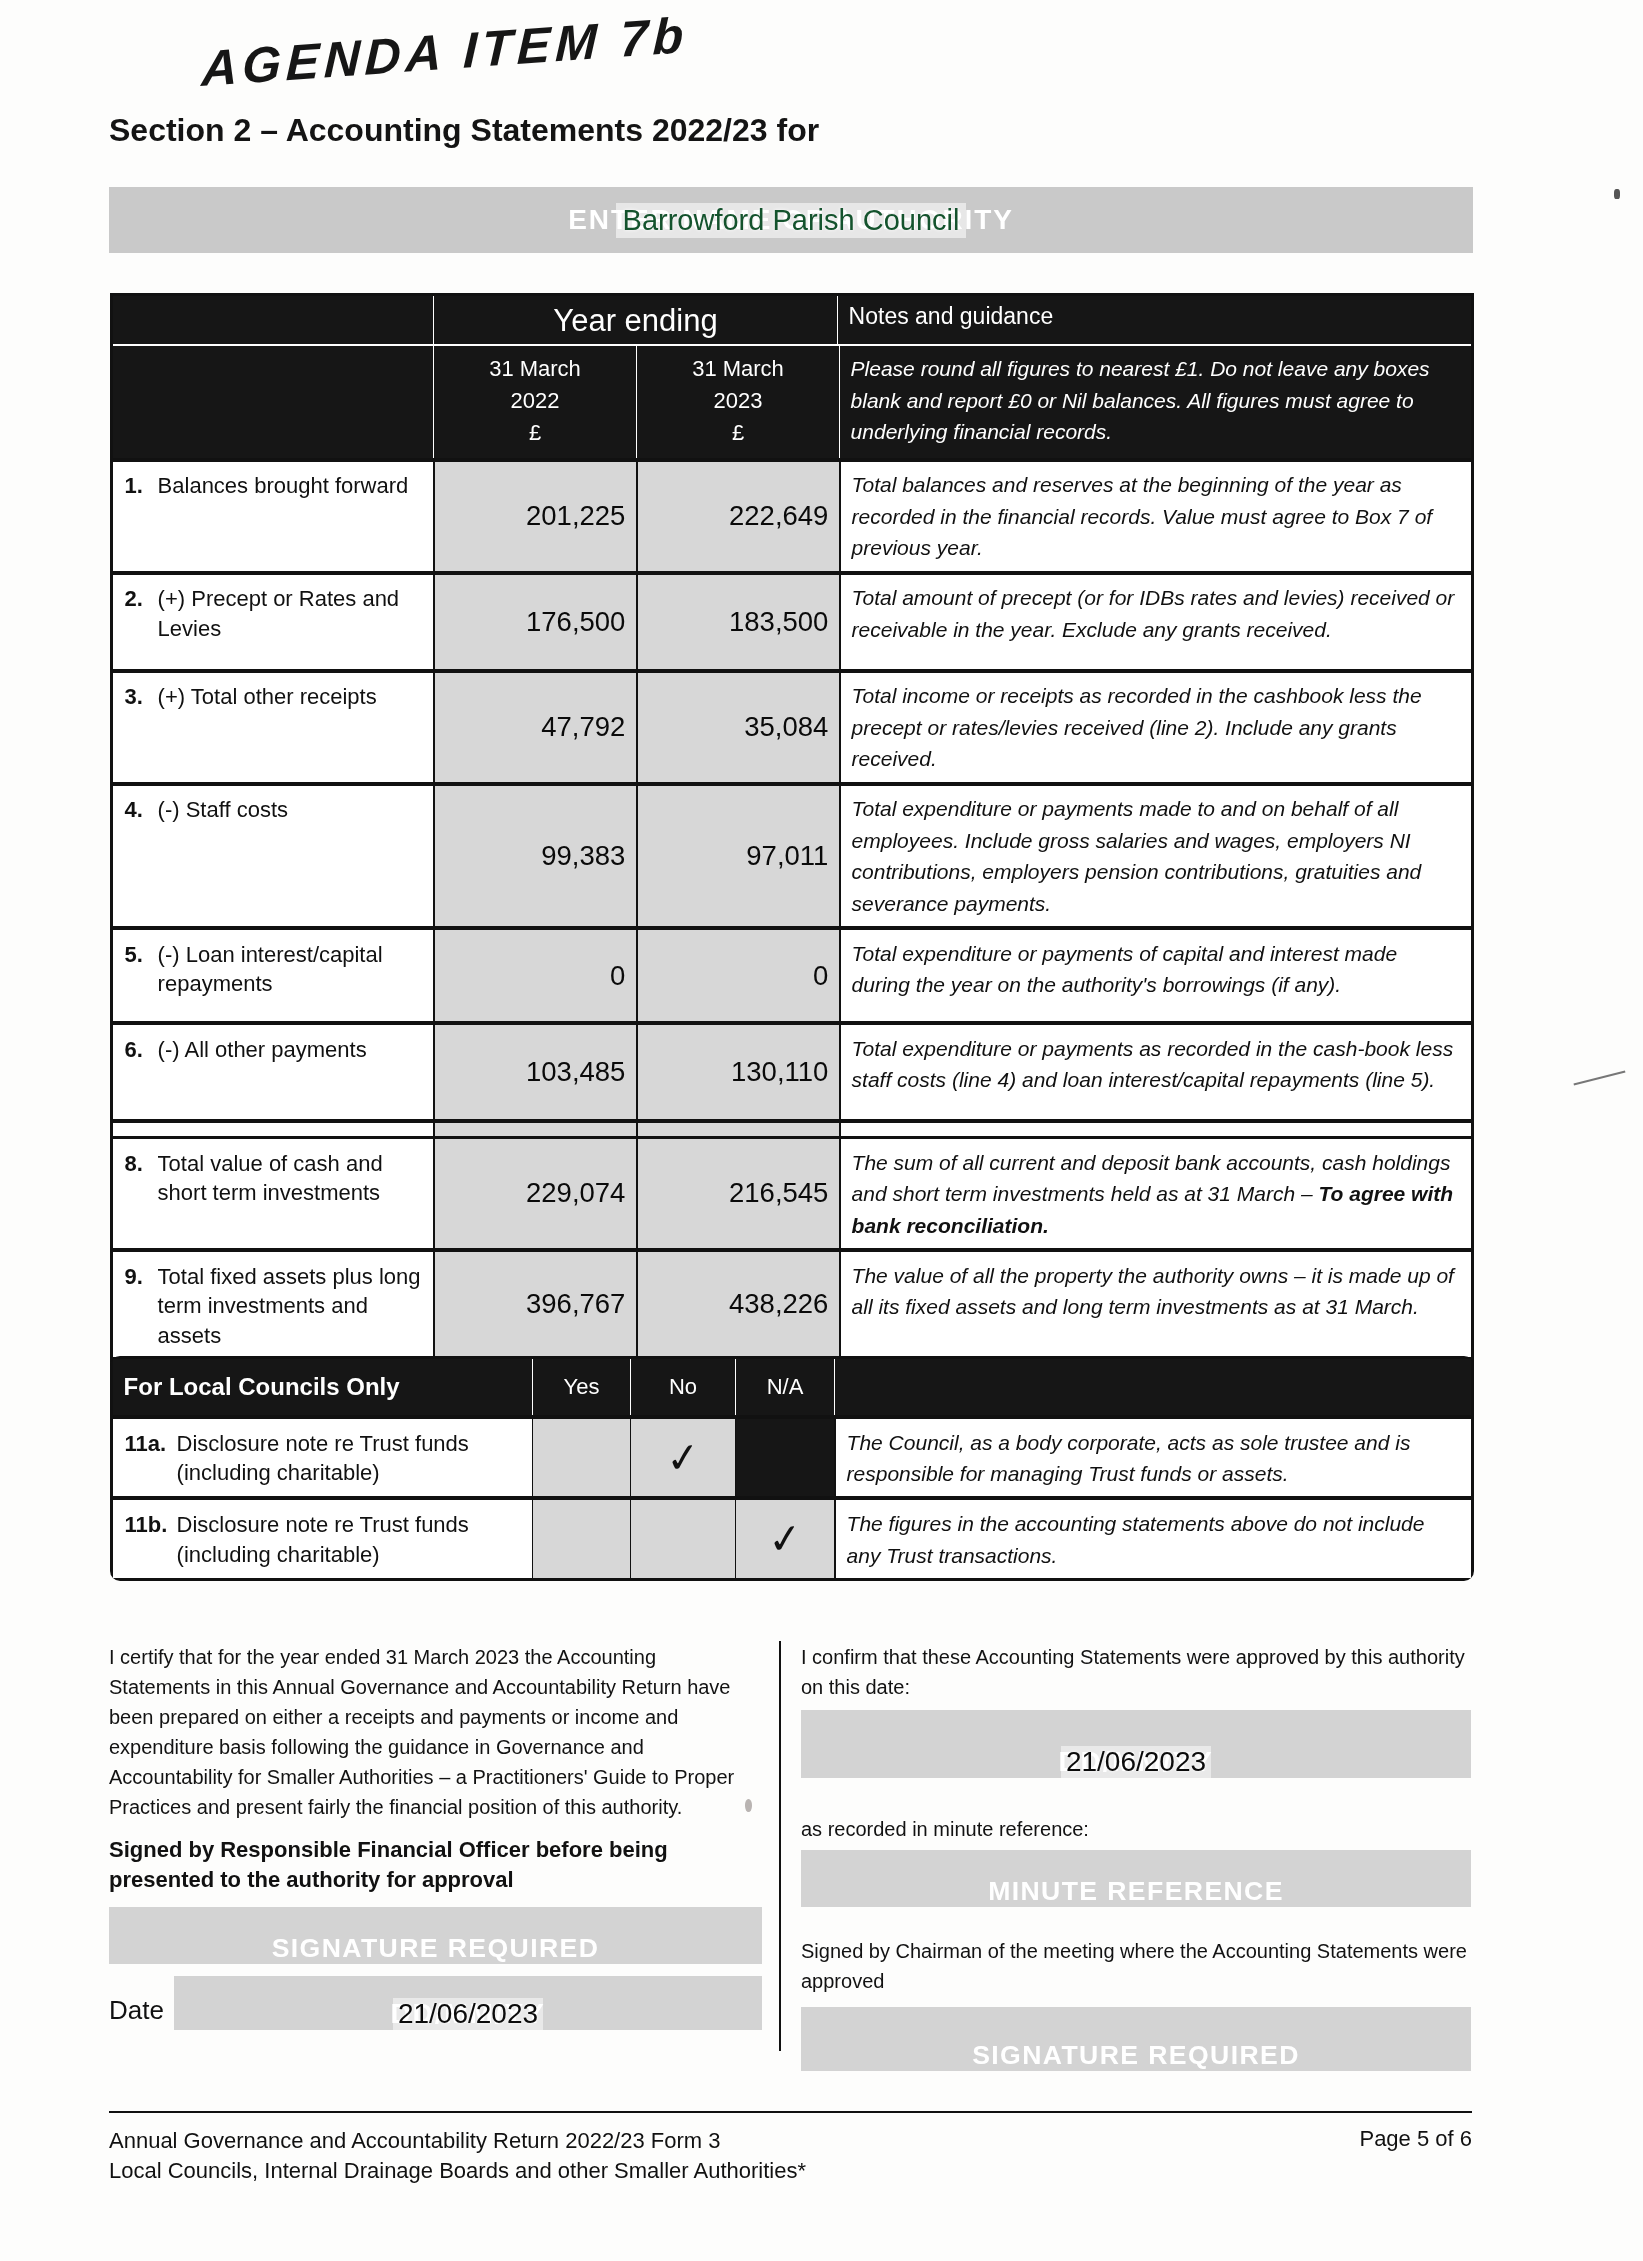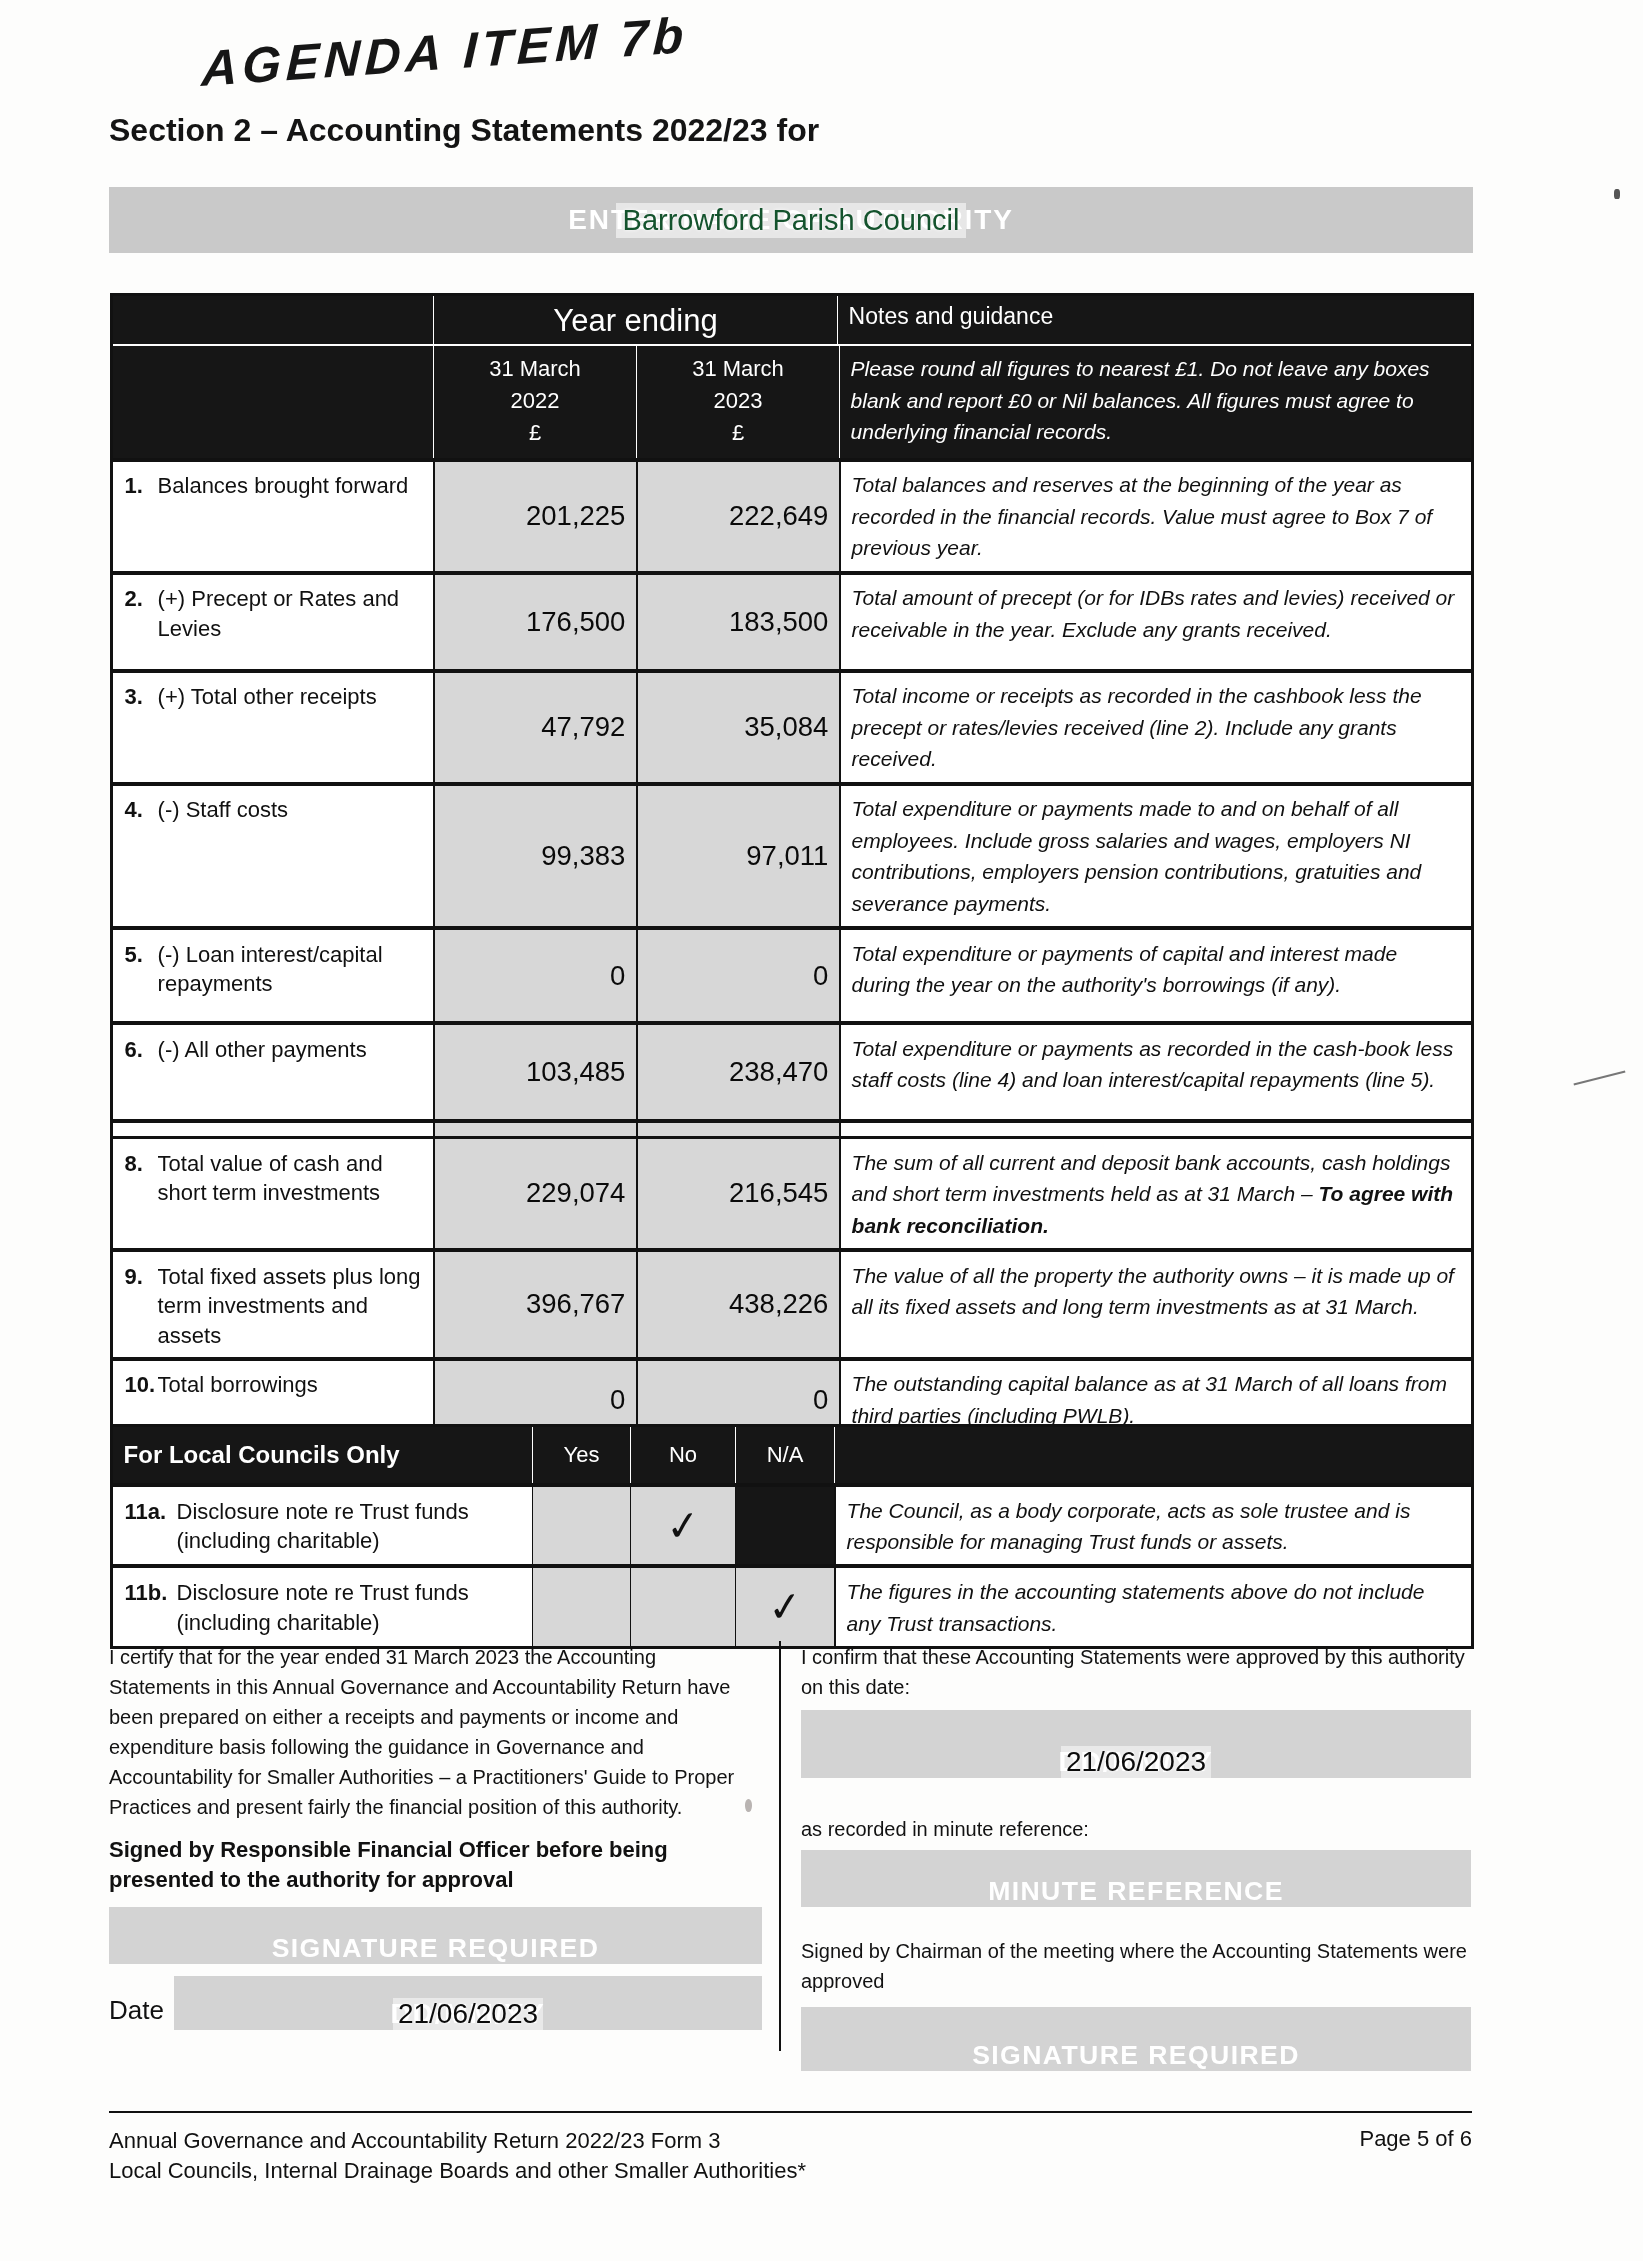--- a/index.html
+++ b/index.html
@@ -157,21 +157,21 @@
       <div class="valcell">0</div>
       <div class="valcell">0</div>
       <div class="notecell"><span>Total expenditure or payments of capital and interest made during the year on the authority's borrowings (if any).</span><span class="notebold"></span></div>
     </div>
     <div class="row" style="min-height:94px;">
       <div class="lblcell">
           <span class="lblnum">6.</span>
           <span class="lbltxt">(-) All other payments</span>
         </div>
       <div class="valcell">103,485</div>
-      <div class="valcell">238,470</div>
+      <div class="valcell">130,110</div>
       <div class="notecell"><span>Total expenditure or payments as recorded in the cash-book less staff costs (line 4) and loan interest/capital repayments (line 5).</span><span class="notebold"></span></div>
     </div>
     <div class="row" style="min-height:87px;">
       <div class="lblcell">
           <span class="lblnum">7.</span>
           <span class="lbltxt">(=) Balances carried forward</span>
         </div>
       <div class="valcell">222,649</div>
       <div class="valcell">214,112</div>
       <div class="notecell"><span>Total balances and reserves at the end of the year. Must equal (1+2+3) - (4+5+6).</span><span class="notebold"></span></div>
@@ -201,21 +201,21 @@
       <div class="lblcell">
           <span class="lblnum">10.</span>
           <span class="lbltxt">Total borrowings</span>
         </div>
       <div class="valcell">0</div>
       <div class="valcell">0</div>
       <div class="notecell"><span>The outstanding capital balance as at 31 March of all loans from third parties (including PWLB).</span><span class="notebold"></span></div>
     </div>
   </div>
 
-  <div class="tbl" style="top:1424px;">
+  <div class="tbl" style="top:1356px;border-radius:10px;">
     <div class="lc-hdr">
       <div class="lc-title">For Local Councils Only</div>
       <div class="lc-col">Yes</div>
       <div class="lc-col">No</div>
       <div class="lc-col">N/A</div>
       <div class="lc-col"></div>
     </div>
     <div class="lc-row" style="min-height:73px;">
       <div class="lblcell lbl11">
           <span class="lblnum">11a.</span>

